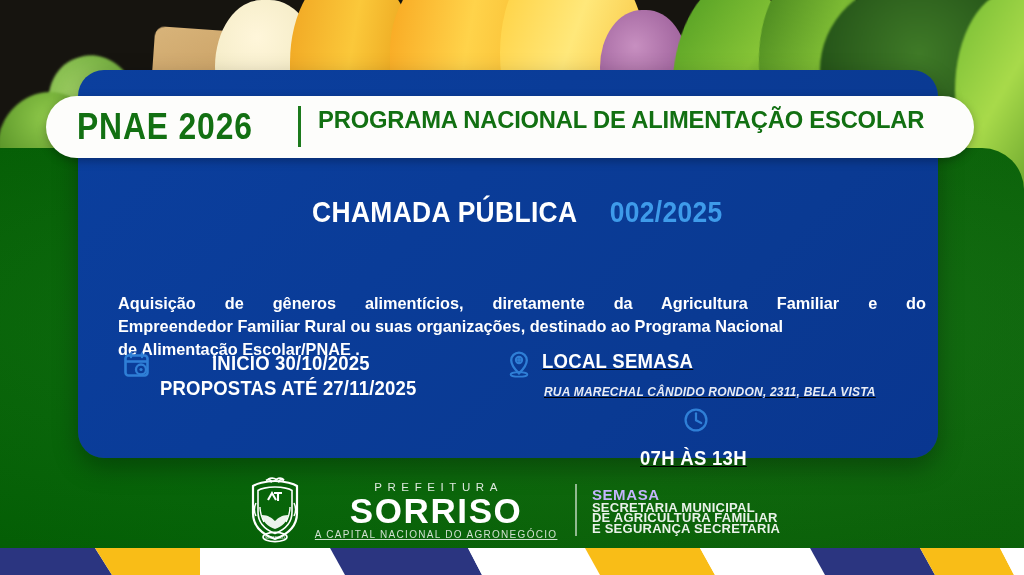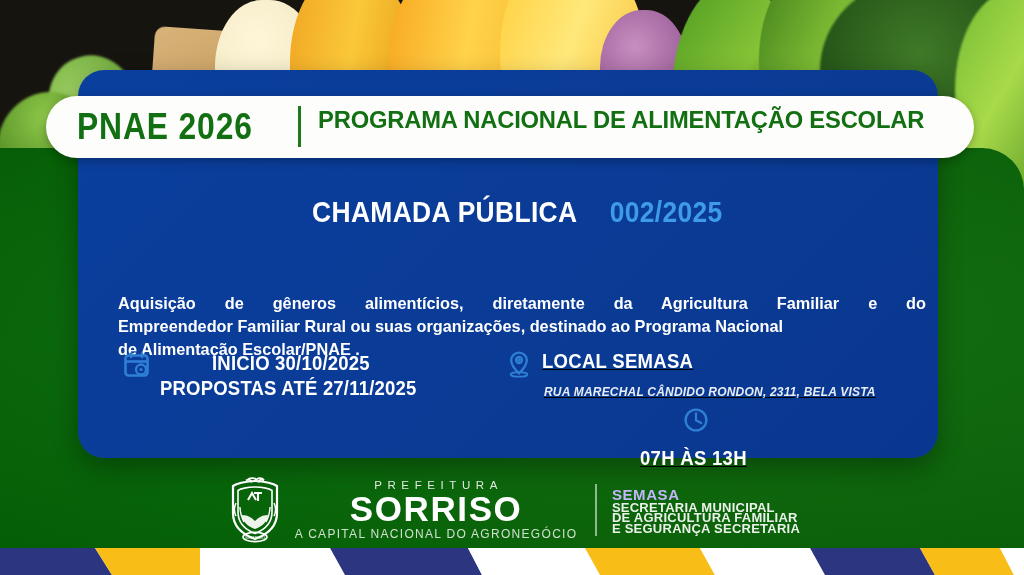--- a/index.html
+++ b/index.html
@@ -109,21 +109,21 @@
   .crest { width:62px; height:66px; }
   .pref-block { margin-left:9px; display:flex; flex-direction:column; align-items:center; }
   .pref-top {
     color:#dfe9df; font-size:11.5px; font-weight:400; letter-spacing:5.6px;
     margin-left:5px;
   }
   .pref-main {
     color:#ffffff; font-size:35px; font-weight:700; letter-spacing:1.6px; line-height:36px;
   }
   .pref-sub {
-    color:#cfe0cf; font-size:12px; font-weight:400; letter-spacing:1.3px;
+    color:#cfe0cf; font-size:10px; font-weight:400; letter-spacing:1.3px;text-decoration:underline;
   }
   .vdiv { width:1.5px; height:52px; background:rgba(255,255,255,.55); margin:0 15px 0 18px; }
   .semasa-block { display:flex; flex-direction:column; }
   .semasa-title { color:#c4b5fd; font-size:15px; font-weight:700; letter-spacing:.6px; }
   .semasa-sub { color:#eaf2ea; font-size:13px; font-weight:700; letter-spacing:.25px; line-height:10.4px; }
 
   
   .strip { position:absolute; left:0; bottom:0; width:1024px; height:27px; overflow:hidden; z-index:7; }
   .strip svg { display:block; }
 </style>

